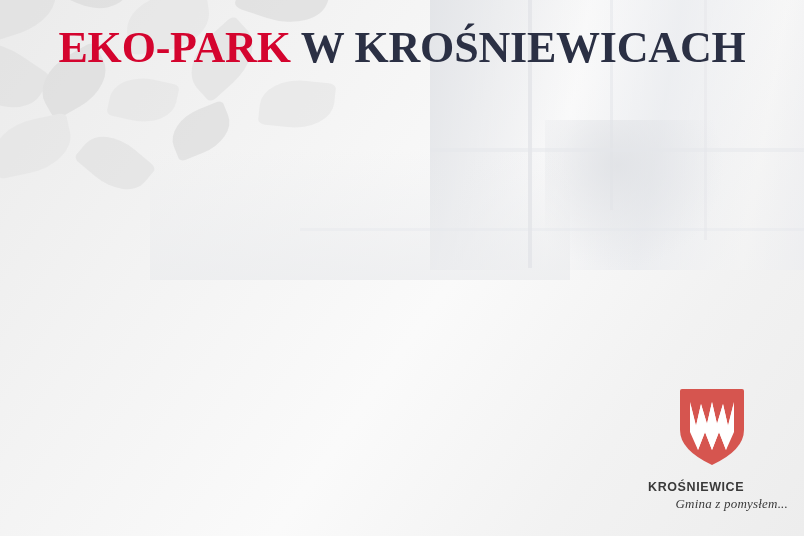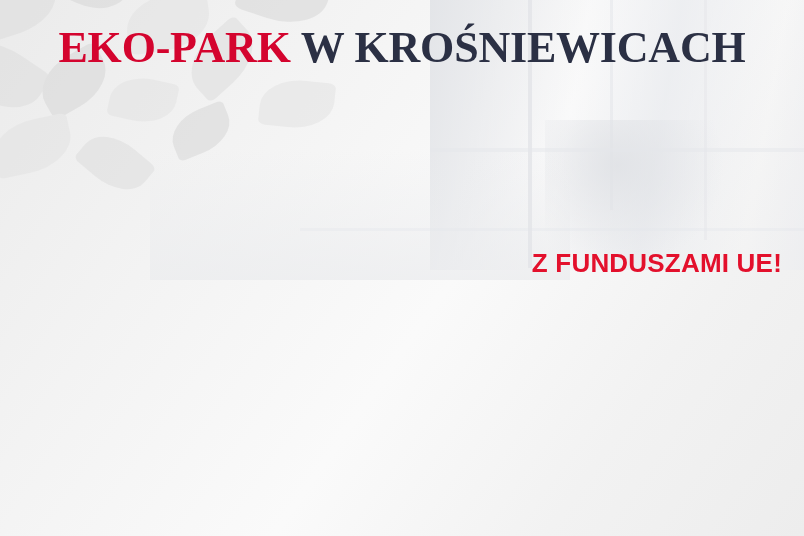--- a/index.html
+++ b/index.html
@@ -222,21 +222,20 @@
     <div class="vbar" style="left:704px;top:0;width:3px;height:240px;opacity:.5;"></div>
     <div class="hbar" style="left:430px;top:148px;width:374px;height:4px;opacity:.7;"></div>
     <div class="hbar" style="left:300px;top:228px;width:504px;height:3px;opacity:.5;"></div>
   </div>
 
   <div class="headline">
     <span class="red">EKO-PARK</span><span class="navy"> W KROŚNIEWICACH</span>
   </div>
 
   <div class="subtitle">
-    <span class="l2">Z FUNDUSZAMI UE!</span>
   </div>
 
   <div class="photo-wrap">
     <div class="photo">
       <div class="photo-inner">
         <div class="sky"></div>
         <div class="canopy"></div>
         <div class="hill"></div>
 
         <div class="trunks">
@@ -320,14 +319,26 @@
           <div class="stack" style="position:absolute;left:14px;top:13px;width:62px;height:40px;"></div>
           <div class="leg" style="position:absolute;left:10px;top:13px;width:7px;height:50px;background:#b08a4c;"></div>
           <div class="leg" style="position:absolute;left:74px;top:13px;width:7px;height:50px;background:#b08a4c;"></div>
         </div>
 
         <div class="photo-fade"></div>
       </div>
     </div>
   </div>
 
+  <div class="logo">
+    <div class="shield">
+      <svg viewBox="0 0 70 78" width="70" height="78" aria-hidden="true">
+        <path d="M3 3 Q3 1 5 1 L65 1 Q67 1 67 3 L67 42 Q67 62 35 77 Q3 62 3 42 Z" fill="#d6554f"></path>
+        <path d="M13 14 L19 38 L24 16 L30 36 L35 14 L40 36 L46 16 L51 38 L57 14
+                 L57 44 L49 62 L42 44 L35 62 L28 44 L21 62 L13 44 Z" fill="#ffffff"></path>
+        <path d="M13 14 L21 62 L28 44 L35 62 L42 44 L49 62 L57 14 L51 38 L46 16 L40 36 L35 14 L30 36 L24 16 L19 38 Z" fill="#ffffff"></path>
+      </svg>
+    </div>
+    <div class="town">KROŚNIEWICE</div>
+    <div class="motto">Gmina z pomysłem...</div>
+  </div>
 
 </div>
 
 </body></html>

